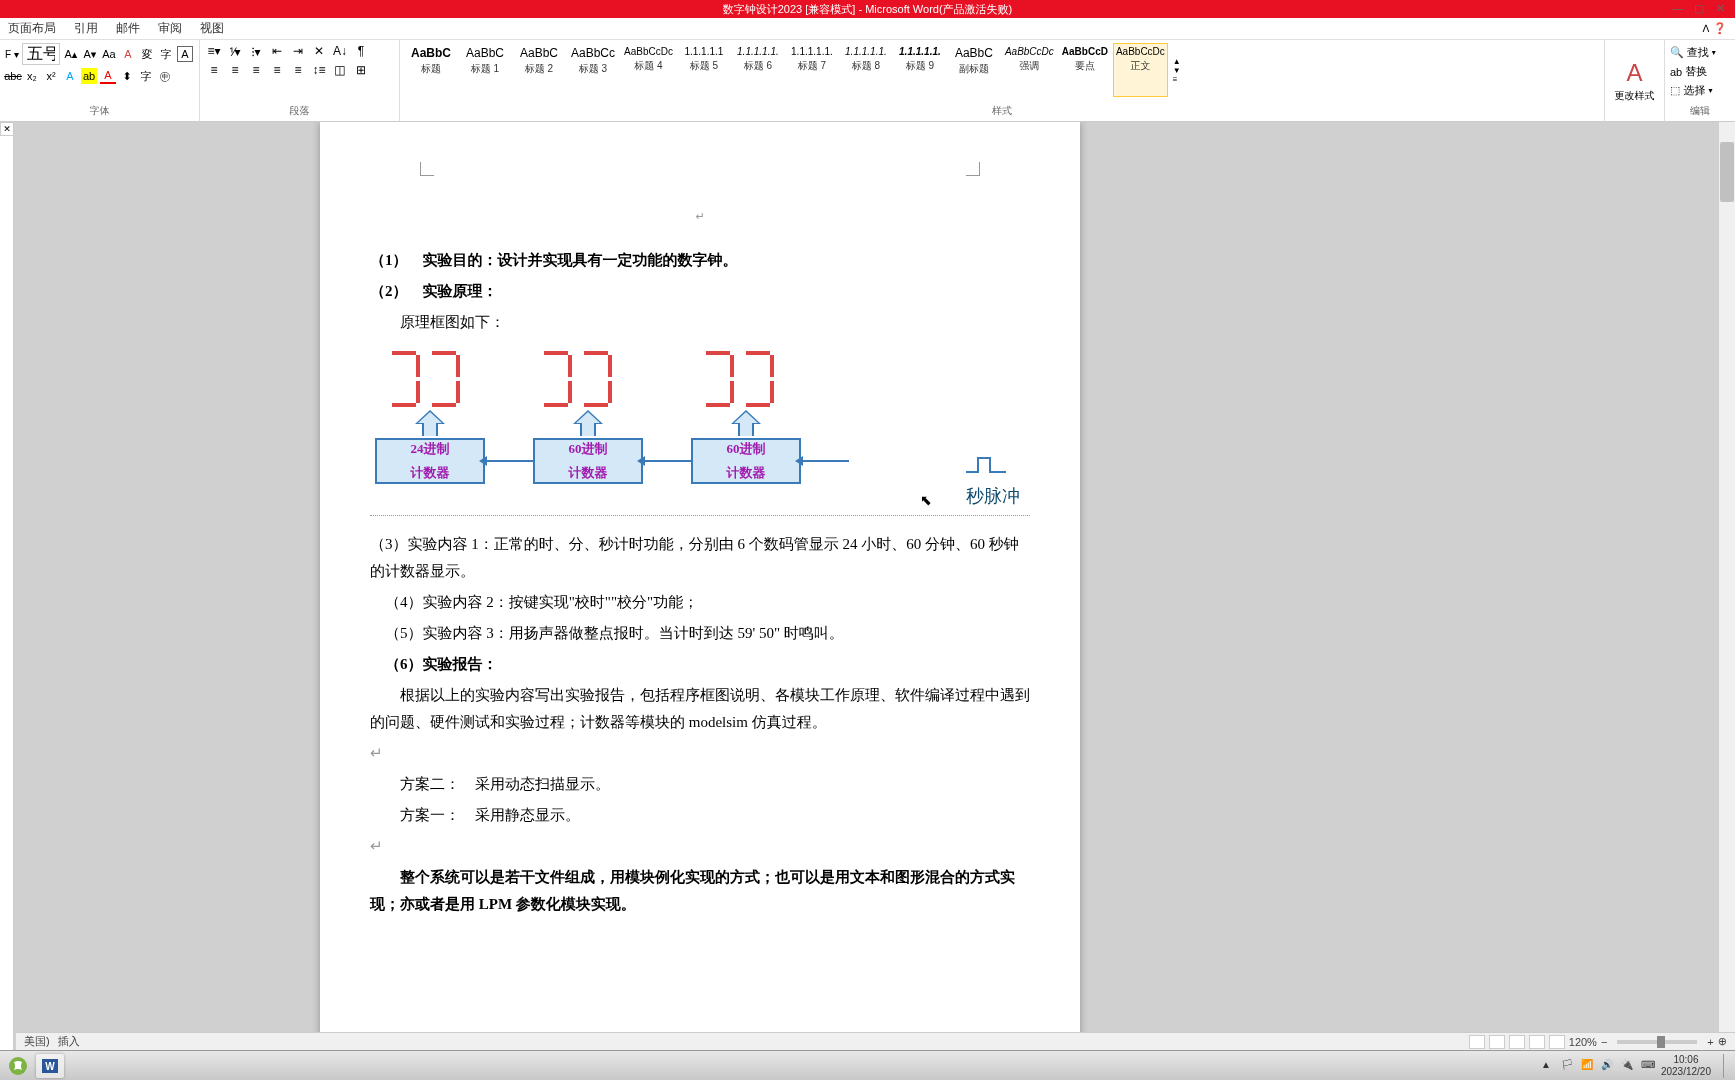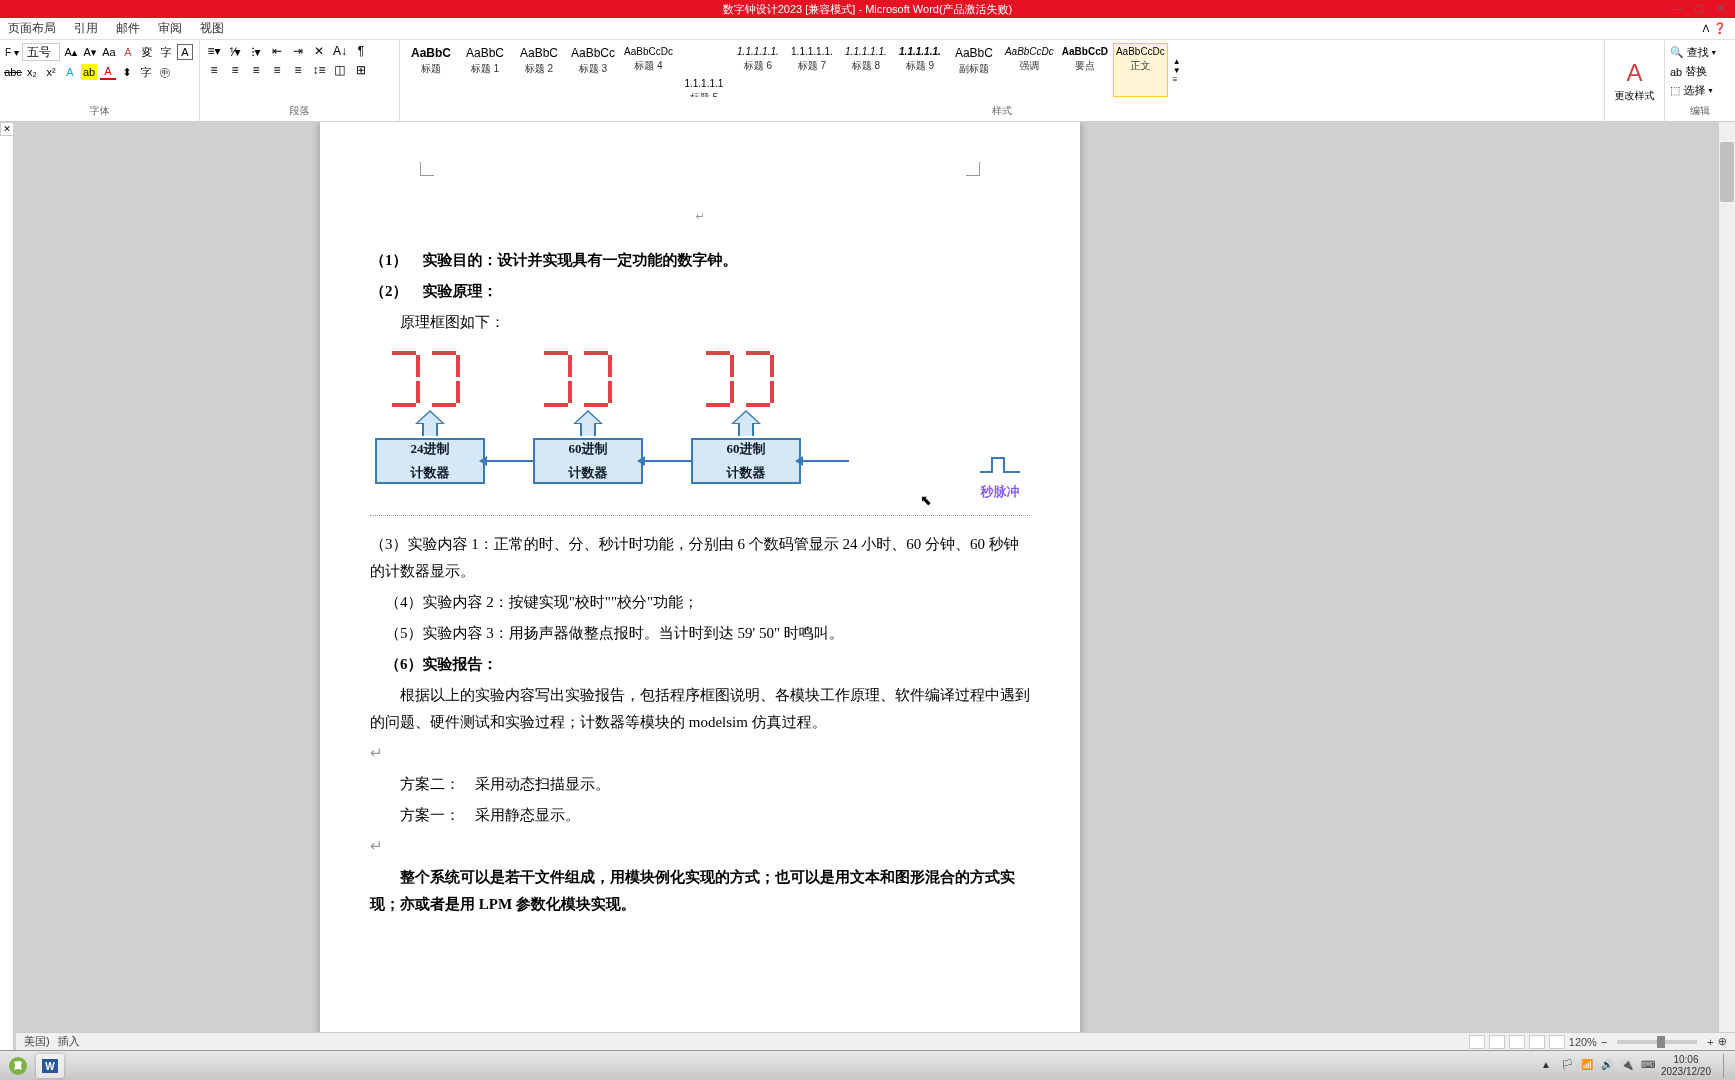--- a/index.html
+++ b/index.html
@@ -10,21 +10,21 @@
     .window-controls { position: absolute; right: 5px; display: flex; gap: 8px; }
     .window-control { width: 14px; height: 14px; cursor: pointer; color: #666; }
     
     .menu-bar { background: #fff; height: 22px; display: flex; align-items: center; padding: 0 8px; gap: 18px; border-bottom: 1px solid #e0e0e0; }
     .menu-item { color: #333; font-size: 12px; cursor: pointer; }
     .menu-right { margin-left: auto; display: flex; gap: 4px; align-items: center; }
     
     .ribbon { background: #fff; height: 82px; display: flex; border-bottom: 1px solid #ccc; }
     .ribbon-left-group { display: flex; flex-direction: column; width: 200px; padding: 3px 5px; border-right: 1px solid #ddd; }
     .font-row { display: flex; align-items: center; gap: 3px; margin-bottom: 3px; }
-    .font-size-box { border: 1px solid #ccc; padding: 1px 4px; font-size: 12px; width: 38px; }
+    .font-size-box { border: 1px solid #ccc; padding: 1px 4px; font-size: 16px; width: 38px; }
     .font-btn { width: 16px; height: 16px; display: flex; align-items: center; justify-content: center; font-size: 11px; cursor: pointer; }
     .ribbon-group-label { font-size: 10px; color: #666; text-align: center; margin-top: auto; }
     
     .paragraph-group { display: flex; flex-direction: column; width: 200px; padding: 3px 5px; border-right: 1px solid #ddd; }
     .para-row { display: flex; align-items: center; gap: 3px; margin-bottom: 3px; }
     .para-btn { width: 18px; height: 16px; display: flex; align-items: center; justify-content: center; cursor: pointer; }
     
     .styles-group { flex: 1; display: flex; flex-direction: column; padding: 3px 5px; border-right: 1px solid #ddd; }
     .styles-row { display: flex; gap: 2px; overflow: hidden; }
     .style-box { min-width: 52px; height: 54px; border: 1px solid transparent; display: flex; flex-direction: column; align-items: center; cursor: pointer; padding: 2px; }
@@ -57,31 +57,31 @@
     .seg { position: absolute; background: #d44; }
     .seg-h { height: 4px; width: 24px; left: 4px; }
     .seg-v { width: 4px; height: 22px; }
     .seg-top { top: 0; }
     .seg-bot { bottom: 0; }
     .seg-tr { top: 4px; right: 0; }
     .seg-br { bottom: 4px; right: 0; }
     
     .counter-boxes { position: absolute; top: 92px; left: 5px; display: flex; gap: 48px; }
     .counter-wrap { position: relative; }
-    .counter-box { width: 110px; height: 46px; border: 2px solid #3a7ab8; background: #d4e8f7; display: flex; flex-direction: column; align-items: center; justify-content: center; font-size: 13px; color: #0f172a; font-weight: bold; }
+    .counter-box { width: 110px; height: 46px; border: 2px solid #3a7ab8; background: #d4e8f7; display: flex; flex-direction: column; align-items: center; justify-content: center; font-size: 13px; color: #a21caf; font-weight: bold; }
     .arrow-up { position: absolute; top: -28px; left: 40px; width: 30px; height: 26px; }
     .arrow-up-head { width: 0; height: 0; border-left: 15px solid transparent; border-right: 15px solid transparent; border-bottom: 14px solid #3a7ab8; margin: 0 auto; }
     .arrow-up-head-inner { position: absolute; top: 2px; left: 3px; width: 0; height: 0; border-left: 12px solid transparent; border-right: 12px solid transparent; border-bottom: 11px solid #d4e8f7; }
     .arrow-up-body { width: 16px; height: 14px; background: #d4e8f7; border-left: 2px solid #3a7ab8; border-right: 2px solid #3a7ab8; margin: -2px auto 0; }
     .arrow-left { position: absolute; top: 22px; left: -48px; width: 48px; height: 2px; background: #3a7ab8; }
     .arrow-left::before { content: ''; position: absolute; left: -6px; top: -4px; border-right: 8px solid #3a7ab8; border-top: 5px solid transparent; border-bottom: 5px solid transparent; }
     
     .pulse-signal { position: absolute; top: 108px; right: 10px; }
     .pulse-svg { display: block; }
-    .pulse-label { color: #8b5cf6; font-weight: bold; font-size: 13px; margin-top: 6px; text-align: center; }
+    .pulse-label { color: #0c4a6e; font-weight: normal; font-size: 18px; margin-top: 6px; text-align: center; }
     
     .cursor-pointer { position: absolute; top: 370px; left: 920px; font-size: 14px; }
     
     .status-bar { position: fixed; bottom: 30px; left: 16px; right: 0; height: 18px; background: #f0f0f0; border-top: 1px solid #ccc; display: flex; align-items: center; padding: 0 8px; font-size: 11px; color: #444; }
     .status-left { display: flex; gap: 8px; }
     .status-right { margin-left: auto; display: flex; align-items: center; gap: 4px; }
     .view-btn { width: 16px; height: 14px; border: 1px solid #ccc; cursor: pointer; background: #fff; }
     .zoom-slider { width: 80px; height: 4px; background: #ccc; position: relative; margin: 0 6px; }
     .zoom-thumb { position: absolute; width: 8px; height: 12px; background: #888; top: -4px; left: 40px; }
     
@@ -186,21 +186,21 @@
         </div>
       <div class="style-box">
           <span class="style-preview">AaBbCc</span>
           <span class="style-name">标题 3</span>
         </div>
       <div class="style-box">
           <span class="style-preview" style="font-size:10px;">AaBbCcDc</span>
           <span class="style-name">标题 4</span>
         </div>
       <div class="style-box">
-          <span class="style-preview" style="font-size:10px;margin-top:32px;">1.1.1.1.1</span>
+          <span class="style-preview" style="font-size:10px;">1.1.1.1.1</span>
           <span class="style-name">标题 5</span>
         </div>
       <div class="style-box">
           <span class="style-preview" style="font-size:10px;font-style:italic;">1.1.1.1.1.</span>
           <span class="style-name">标题 6</span>
         </div>
       <div class="style-box">
           <span class="style-preview" style="font-size:10px;">1.1.1.1.1.</span>
           <span class="style-name">标题 7</span>
         </div>

